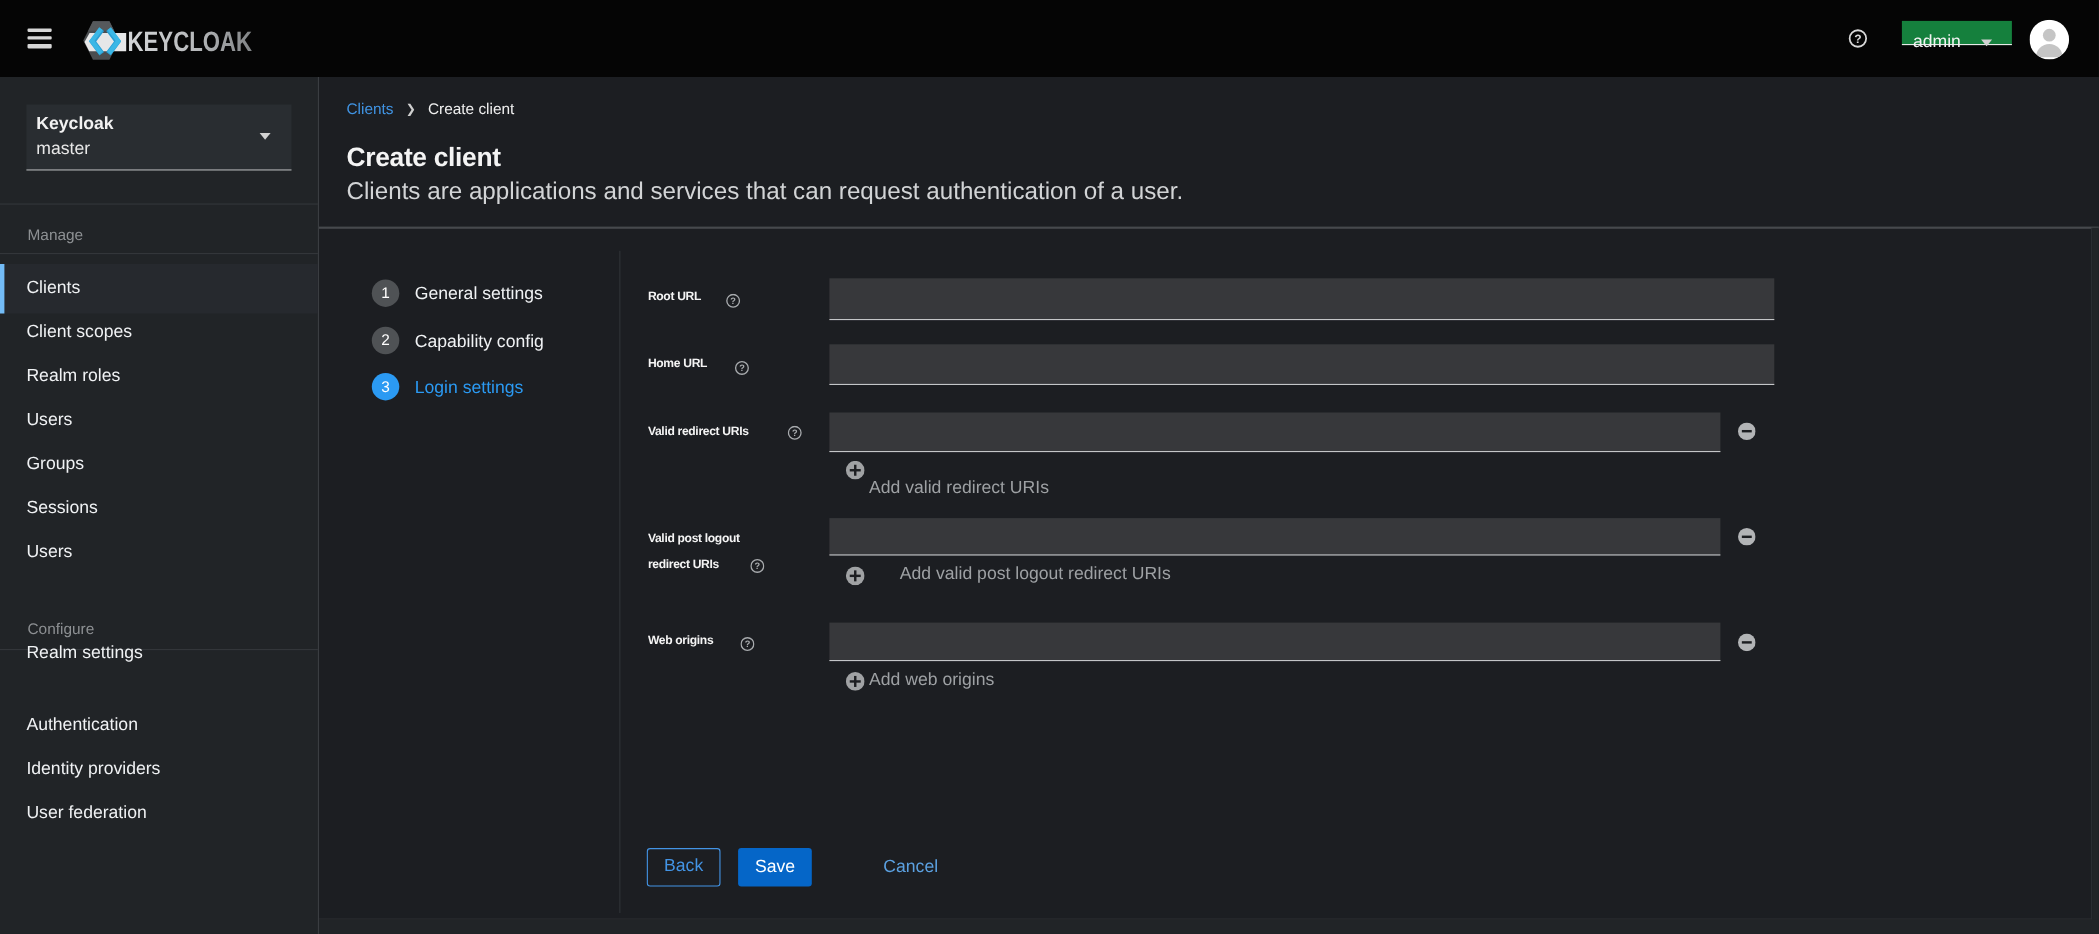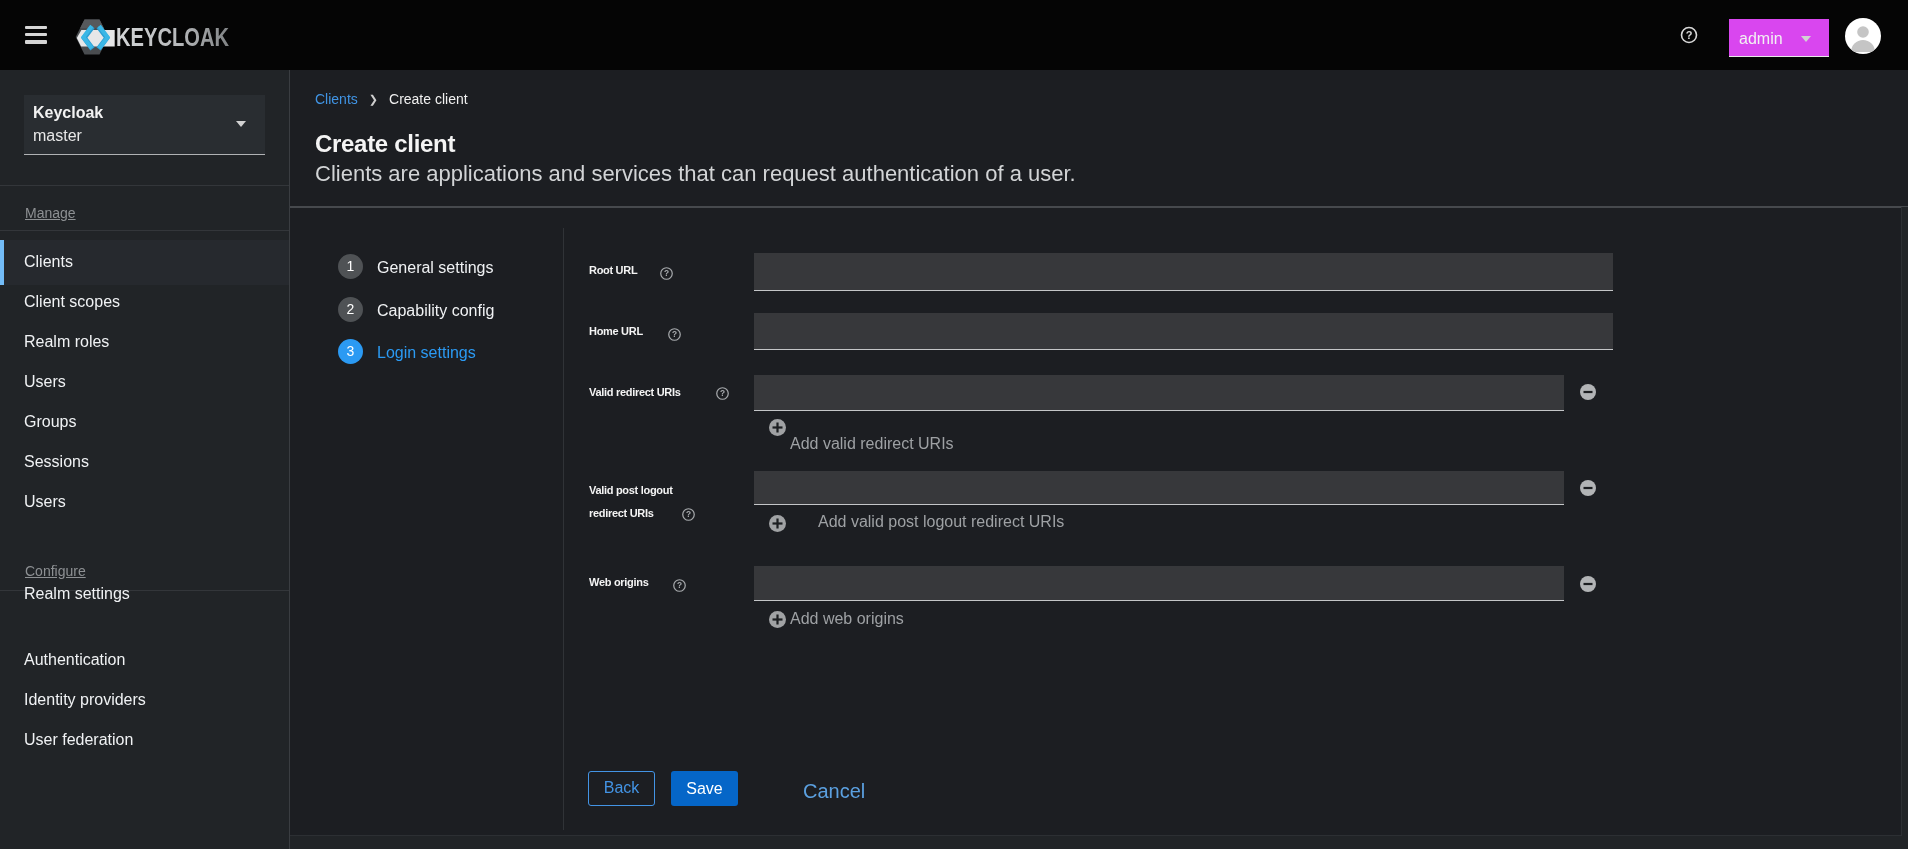--- a/index.html
+++ b/index.html
@@ -8,21 +8,21 @@
 
 #masthead { position:absolute; left:0; top:0; width:1908px; height:70px; background:#050505; }
 .hbar { position:absolute; left:25px; width:22px; height:3.5px; background:#d6d6d6; border-radius:1px; }
 
 #sidebar { position:absolute; left:0; top:70px; width:290px; height:779px; background:#212427; border-right:1px solid #3a3d41; }
 #realmbox { position:absolute; left:24px; top:25px; width:241px; height:60px; background:#292d31; border-bottom:1px solid #b0b2b4; }
 #realmbox .r1 { position:absolute; left:9px; top:10px; font-size:16px; font-weight:bold; color:#f2f2f2; line-height:1; }
 #realmbox .r2 { position:absolute; left:9px; top:33px; font-size:16px; color:#e8e8e8; line-height:1; }
 .caret { width:0; height:0; border-left:5px solid transparent; border-right:5px solid transparent; border-top:6px solid #d2d2d2; }
 .sline { position:absolute; left:0; width:289px; height:1px; background:#33363a; }
-.navsec { position:absolute; left:25px; font-size:14px; color:#8d9093; line-height:1;text-decoration:underline; }
+.navsec { position:absolute; left:25px; font-size:14px; color:#8d9093; line-height:1; }
 .navitem { position:absolute; left:24px; font-size:16px; color:#f0f2f4; line-height:1; }
 #selitem { position:absolute; left:0; top:170px; width:289px; height:45px; background:#26292e; border-left:4px solid #73bcf7; }
 
 #crumb { position:absolute; left:315px; top:92px; font-size:14px; line-height:1; }
 #crumb a { color:#4094e4; text-decoration:none; }
 #crumb .sep { color:#cfcfcf; font-size:11px; padding:0 11px; position:relative; top:-1px; }
 #crumb .cur { color:#f0f0f0; }
 h1#title { position:absolute; left:315px; top:132px; font-size:24px; font-weight:bold; color:#f4f4f4; line-height:1; letter-spacing:-0.3px; }
 #subtitle { position:absolute; left:315px; top:163px; font-size:22px; color:#d2d4d6; line-height:1; }
 #hdrline { position:absolute; left:290px; top:206px; width:1618px; height:1.5px; background:#46494d; }
@@ -35,21 +35,21 @@
 .stepc { position:absolute; left:338px; width:25px; height:25px; border-radius:50%; background:#4f5255; color:#fff; font-size:14px; text-align:center; line-height:25px; }
 .stepl { position:absolute; left:377px; font-size:16px; color:#f0f2f4; line-height:1; }
 
 .flabel { position:absolute; left:589px; font-size:11px; font-weight:bold; color:#f4f4f4; line-height:1; letter-spacing:-0.3px; }
 .finput { position:absolute; left:754px; background:#37383b; border-bottom:1.5px solid #c4c6c8; }
 .qicon { position:absolute; width:13px; height:13px; }
 .addrow { position:absolute; font-size:16px; color:#9ea1a4; line-height:1; }
 
 #btnback { position:absolute; left:588px; top:771px; width:67px; height:35px; border:1.5px solid #4394e5; border-radius:3px; color:#4394e5; font-size:16px; text-align:center; line-height:32px; }
 #btnsave { position:absolute; left:671px; top:771px; width:67px; height:35px; background:#0566c8; border-radius:3px; color:#fff; font-size:16px; text-align:center; line-height:35px; }
-#btncancel { position:absolute; left:803px; top:780.5px; font-size:20px; color:#5ba0e0; line-height:1; }
+#btncancel { position:absolute; left:803px; top:780.5px; font-size:16px; color:#5ba0e0; line-height:1; }
 </style>
 </head>
 <body>
 <div id="masthead">
   <div class="hbar" style="top:25.5px"></div>
   <div class="hbar" style="top:32.7px"></div>
   <div class="hbar" style="top:40px"></div>
   <svg id="logo" style="position:absolute;left:75px;top:18px" width="160" height="38" viewBox="0 0 160 38">
     <defs>
       <linearGradient id="kctxt" x1="0" y1="0" x2="1" y2="0">
@@ -64,21 +64,21 @@
     <path d="M17.5 8.7 L9.2 19.8 L17.5 30.9" stroke="#2b9fd4" stroke-width="5.2" fill="none"></path>
     <path d="M23.6 8.7 L31.9 19.8 L23.6 30.9" stroke="#2b9fd4" stroke-width="5.2" fill="none"></path>
     <path d="M16.8 8 L8.4 19.2 L16.8 30.3" stroke="#3ab7e6" stroke-width="4" fill="none"></path>
     <path d="M24.2 8 L32.6 19.2 L24.2 30.3" stroke="#3ab7e6" stroke-width="4" fill="none"></path>
     <text x="41" y="28" font-size="25.5" font-weight="bold" fill="url(#kctxt)" font-family="Liberation Sans" textLength="113" lengthAdjust="spacingAndGlyphs">KEYCLOAK</text>
   </svg>
   <svg id="helpic" style="position:absolute;left:1680px;top:26px" width="18" height="18" viewBox="0 0 18 18">
     <circle cx="9" cy="9" r="7.5" fill="none" stroke="#d8d8d8" stroke-width="1.6"></circle>
     <text x="9" y="13" font-size="11" font-weight="bold" fill="#d8d8d8" text-anchor="middle" font-family="Liberation Sans">?</text>
   </svg>
-  <div style="position:absolute;left:1729px;top:19px;width:100px;height:38px;background:#d946ef;border-bottom:1px solid #e8e8e8;">
+  <div style="position:absolute;left:1729px;top:19px;width:100px;height:22px;background:#15803d;border-bottom:1px solid #e8e8e8;">
     <span style="position:absolute;left:10px;top:12px;font-size:16px;color:#f2f2f2;line-height:1;">admin</span>
     <div class="caret" style="position:absolute;left:72px;top:17px;"></div>
   </div>
   <svg style="position:absolute;left:1845px;top:18px" width="36" height="36" viewBox="0 0 36 36">
     <defs>
         <clipPath id="avc">
           <circle cx="18" cy="18" r="18"></circle>
         </clipPath>
       </defs>
     <circle cx="18" cy="18" r="18" fill="#ffffff"></circle>

